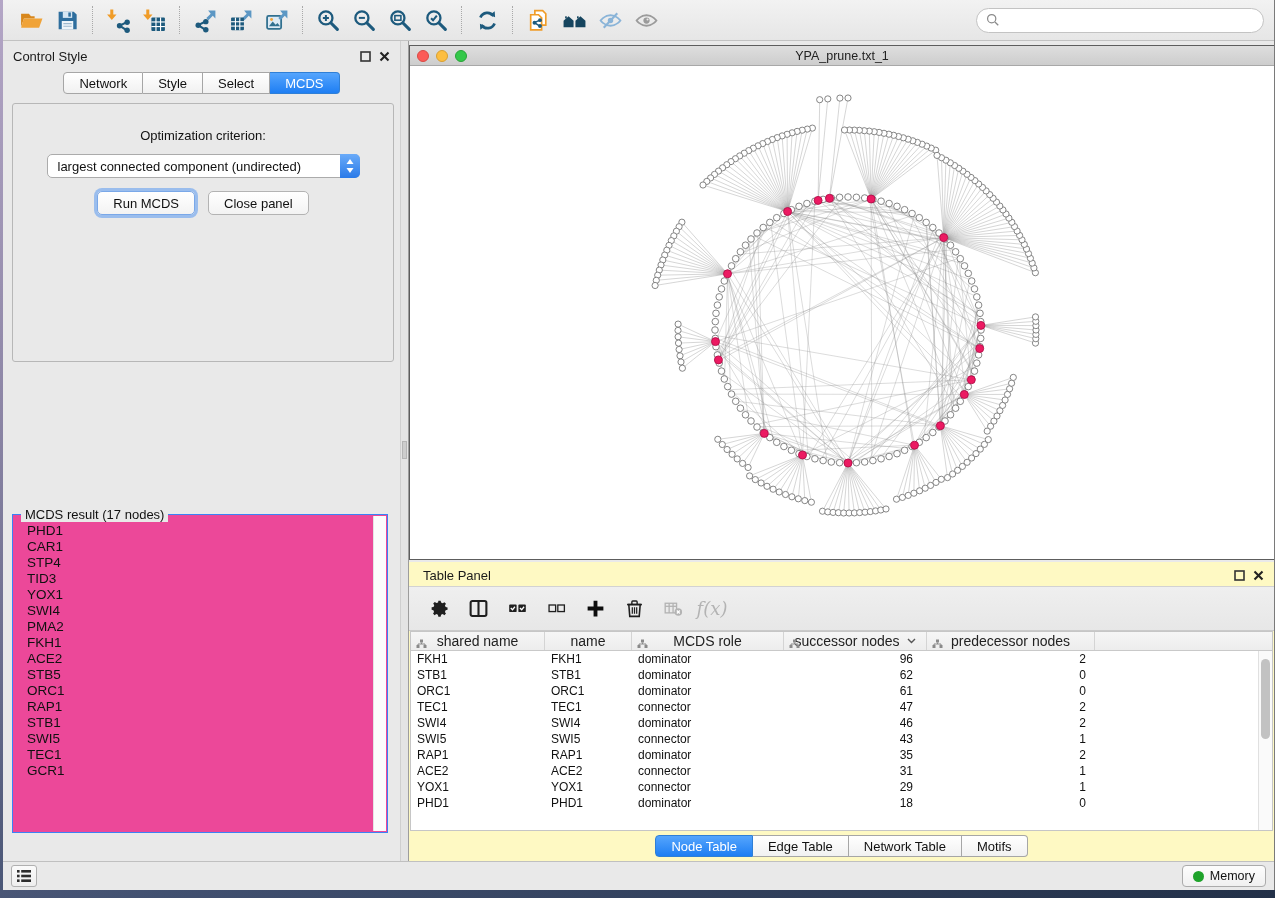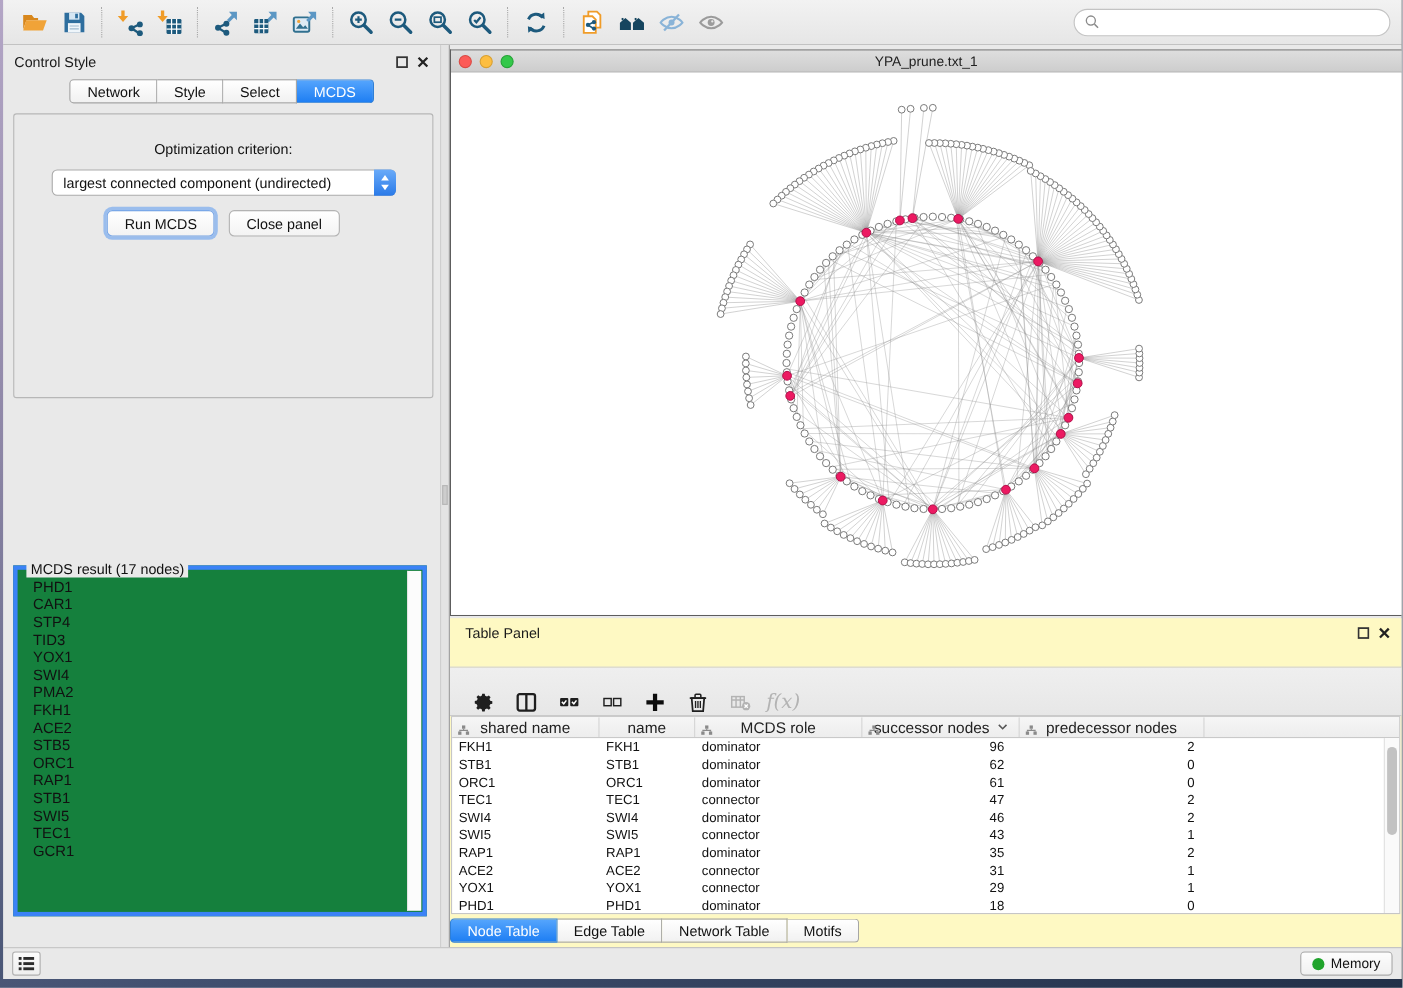--- a/index.html
+++ b/index.html
@@ -46,21 +46,21 @@
   .combo { width:313px; height:24px; margin:0 auto; background:#fff; border:1px solid #ababab; border-radius:5px;
     display:flex; align-items:center; position:relative; }
   .combo .combo-text { flex:1; padding-left:10px; font-size:13px; white-space:nowrap; }
   .combo .stepper { width:20px; height:24px; margin:-1px -1px 0 0; border-radius:0 5px 5px 0;
     background:linear-gradient(#6aabf9,#2a7ae8); display:flex; flex-direction:column; align-items:center; justify-content:center; }
   .btn-row { display:flex; justify-content:center; gap:13px; margin-top:13px; }
   .mac-btn { height:24px; padding:0 15px; font-size:13px; background:linear-gradient(#ffffff,#f3f3f3);
     border:1px solid #b3b3b3; border-radius:5px; color:#111; font-family:inherit; }
   .mac-btn.focus { box-shadow:0 0 0 3px rgba(112,166,240,.65); border-color:#7aa8e8; }
   .result-group { position:absolute; left:9px; right:12px; top:473px; bottom:28px;
-    border:4px solid #3b82f6; background:#15803d; }
+    border:1px solid #3b82f6; background:#ec4899; }
   .result-title { position:absolute; top:-8px; left:8px; background:#e9e9e9; padding:0 4px; font-size:13px; color:#111; }
   .result-list { position:absolute; inset:1px 14px 1px 1px; overflow:hidden; padding:7px 0 0 13px; }
   .result-item { font-size:13.5px; line-height:16px; }
   .result-scroll { position:absolute; top:1px; bottom:1px; right:1px; width:13px; background:#fcfcfc; border-left:1px solid #e4e4e4; }
 
   
   .net-window { margin-top:4px; height:515px; flex:0 0 515px; display:flex; flex-direction:column;
     border:1px solid #5d5d5d; border-right:none; }
   .net-titlebar { height:20px; flex:0 0 20px; background:linear-gradient(#dedede,#cdcdcd); border-bottom:1px solid #a8a8a8;
     display:flex; align-items:center; padding:0 7px; position:relative; }
@@ -69,38 +69,38 @@
   .tl.yel { background:#fdbe41; border:1px solid #d8a032; }
   .tl.grn { background:#34c84a; border:1px solid #27a338; }
   .net-title { position:absolute; left:0; right:0; text-align:center; font-size:12.5px; color:#222; }
   .net-canvas { flex:1; background:#fff; position:relative; }
   .net-canvas svg { position:absolute; inset:0; }
 
   
   .table-panel { flex:1; margin-top:2px; display:flex; flex-direction:column; min-height:0; background:#fef9c3; }
   .tp-header { height:24px; flex:0 0 24px; display:flex; align-items:center; padding:3px 10px 0 14px; }
   .tp-toolbar { height:45px; flex:0 0 45px; background:linear-gradient(#efefef,#e7e7e7);
-    border-top:1px solid #d2d2d2; border-bottom:1px solid #cacaca; display:flex; align-items:flex-end; padding-left:18px; gap:15px;margin-top:20px; }
+    border-top:1px solid #d2d2d2; border-bottom:1px solid #cacaca; display:flex; align-items:center; padding-left:18px; gap:15px; }
   .tp-tool { width:24px; height:24px; display:flex; align-items:center; justify-content:center; }
   .tp-tool svg { width:21px; height:21px; }
   .tp-tool .fx { font-family:"DejaVu Serif","Liberation Serif",serif; font-style:italic; font-size:18px; color:#b3b3b3; white-space:nowrap; }
   .tbl-wrap { flex:1; margin:0 1px; background:#fff; border:1px solid #c6c6c6; position:relative; overflow:hidden; }
   .tbl-header { display:flex; height:19px; background:linear-gradient(#f6f6f6,#ededed); border-bottom:1px solid #c9c9c9; }
   .th { position:relative; display:flex; align-items:center; justify-content:center; border-right:1px solid #d4d4d4;
     font-size:14px; color:#222; }
   .th .hicon { position:absolute; left:5px; top:4px; }
   .th .hsort { margin-left:7px; display:flex; }
   .tbl-body { position:absolute; top:19px; left:0; right:14px; bottom:0; overflow:hidden; }
   .tr { display:flex; height:16px; }
   .td { font-size:12px; line-height:16px; white-space:nowrap; overflow:hidden; }
   .td.l { padding-left:6px; text-align:left; }
   .td.r { text-align:right; }
   .tbl-scroll { position:absolute; top:19px; right:0; bottom:0; width:14px; background:#fafafa; border-left:1px solid #e0e0e0; }
   .tbl-thumb { position:absolute; left:2px; width:9px; border-radius:5px; background:#c2c2c2; }
-  .tp-tabs { height:30px; flex:0 0 30px; display:flex; justify-content:flex-start; align-items:center; }
+  .tp-tabs { height:30px; flex:0 0 30px; display:flex; justify-content:center; align-items:center; }
 
   
   .statusbar { height:29px; flex:0 0 29px; background:#e9e9e9; border-top:1px solid #c0c0c0;
     display:flex; align-items:center; padding:0 8px; }
   .sb-btn { width:26px; height:22px; border:1px solid #b0b0b0; border-radius:3px; background:linear-gradient(#fbfbfb,#eeeeee);
     display:flex; align-items:center; justify-content:center; }
   .mem-btn { margin-left:auto; height:22px; border:1px solid #ababab; border-radius:4px; background:linear-gradient(#fdfdfd,#f0f0f0);
     display:flex; align-items:center; gap:6px; padding:0 10px; font-size:12.5px; }
   .mem-dot { width:11px; height:11px; border-radius:50%; background:#1fa32b; }
 </style>

